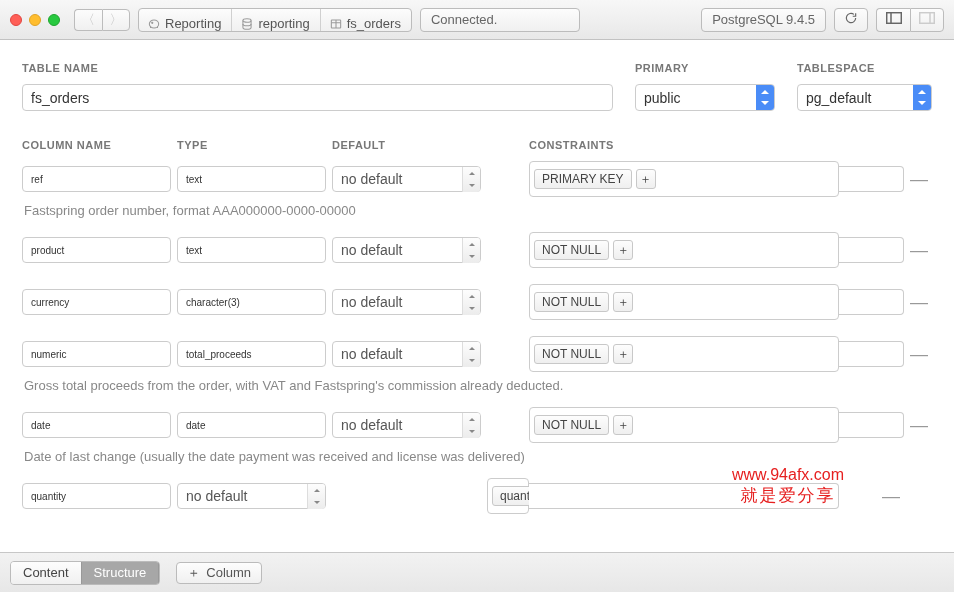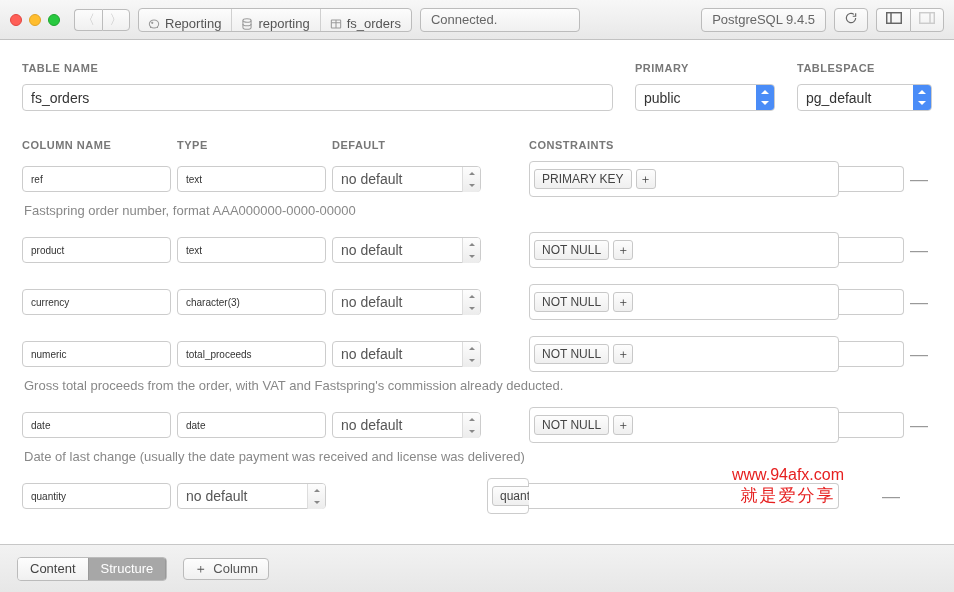--- a/index.html
+++ b/index.html
@@ -190,25 +190,25 @@
 .row-gap { height: 16px; }
 
 
 .watermark { position: absolute; right: 110px; top: 466px; text-align: center; pointer-events: none; }
 .watermark .w1 { color: #e62020; font-size: 16px; font-family: Arial; }
 .watermark .w2 { color: #e62020; font-size: 17px; font-family: "PingFang SC","Microsoft YaHei",sans-serif; letter-spacing: 2px; }
 
 
 .bottom-bar {
   position: absolute; left: 0; right: 0; bottom: 0;
-  height: 48px;
+  height: 40px;
   background: linear-gradient(#f2f2f2,#e7e7e7);
   border-top: 1px solid #c7c7c7;
   display: flex; align-items: center;
-  padding: 0 17px; gap: 0;
+  padding: 0 10px; gap: 0;
 }
 .seg-tabs { display: flex; border: 1px solid #bbb; border-radius: 4px; overflow: hidden; }
 .seg-tab { height: 22px; padding: 0 12px; display: flex; align-items: center; font-size: 13px; background: linear-gradient(#fdfdfd,#f0f0f0); color: #444; }
 .seg-tab.active { background: #a7a7a7; color: #fff; border-left: 1px solid #999; border-right: 1px solid #999; }
 .add-col {
   margin-left: 16px; height: 22px; padding: 0 10px;
   border: 1px solid #bbb; border-radius: 4px;
   display: flex; align-items: center; gap: 6px;
   background: linear-gradient(#fdfdfd,#f0f0f0);
   color: #555;

